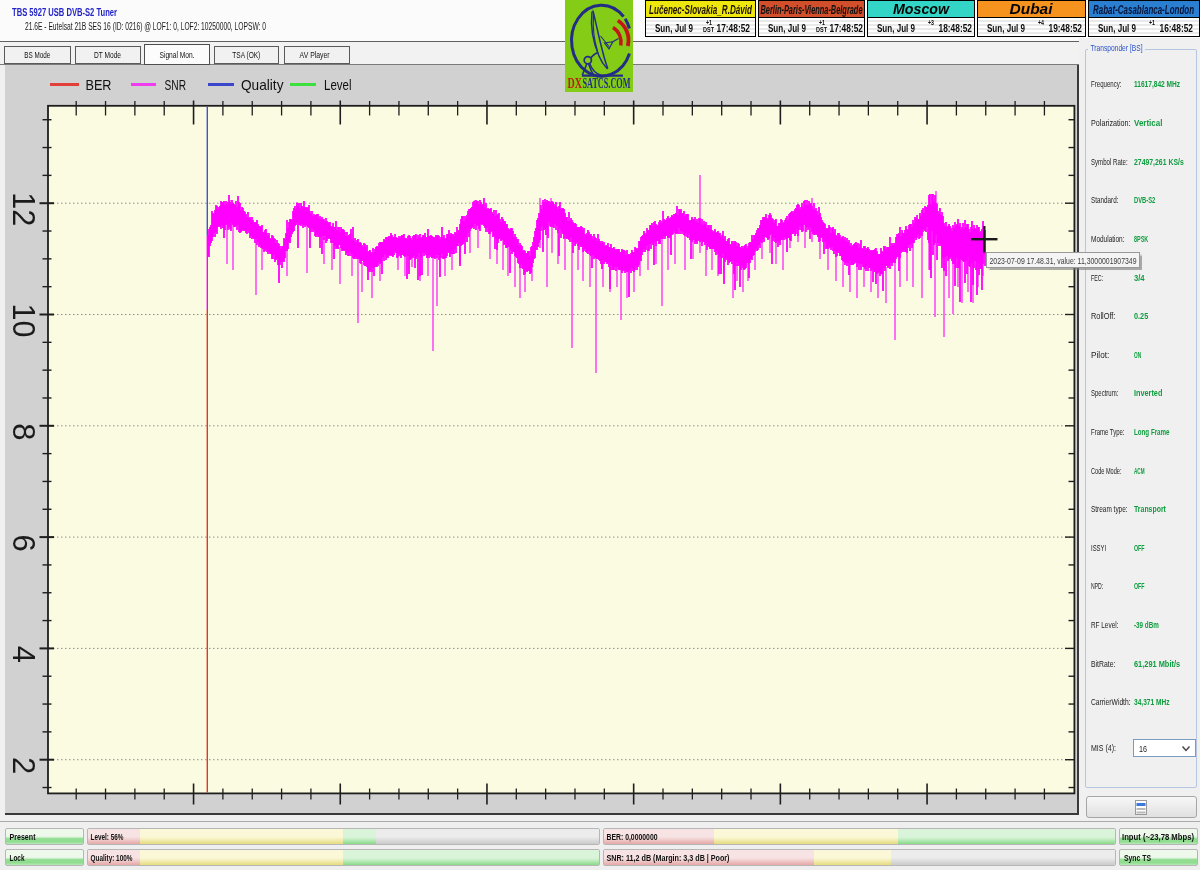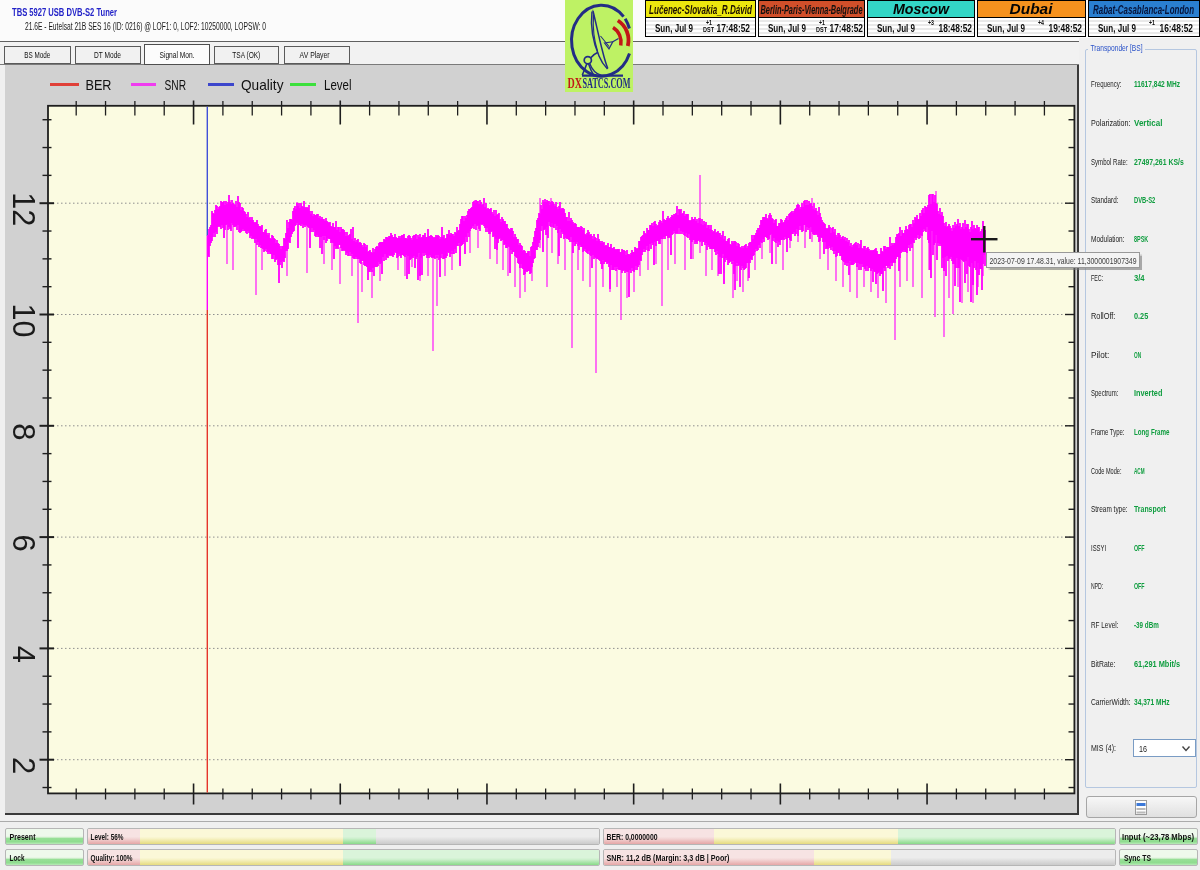--- a/index.html
+++ b/index.html
@@ -19,21 +19,21 @@
     <div style="position:absolute;left:0px;top:17.5px;width:111px;height:19px;background:repeating-linear-gradient(#ffffff 0 2px,#e9e9e9 2px 4px),linear-gradient(#ffffff,#e2e2e2);border:1.6px solid #000;border-top:none"></div>
     <div style="position:absolute;left:113px;top:0;width:107px;height:17.5px;background:#d14f2a;border:1.6px solid #000"></div>
     <div style="position:absolute;left:113px;top:17.5px;width:107px;height:19px;background:repeating-linear-gradient(#ffffff 0 2px,#e9e9e9 2px 4px),linear-gradient(#ffffff,#e2e2e2);border:1.6px solid #000;border-top:none"></div>
     <div style="position:absolute;left:222px;top:0;width:108px;height:17.5px;background:#33d6c6;border:1.6px solid #000"></div>
     <div style="position:absolute;left:222px;top:17.5px;width:108px;height:19px;background:repeating-linear-gradient(#ffffff 0 2px,#e9e9e9 2px 4px),linear-gradient(#ffffff,#e2e2e2);border:1.6px solid #000;border-top:none"></div>
     <div style="position:absolute;left:332px;top:0;width:109px;height:17.5px;background:#f6921e;border:1.6px solid #000"></div>
     <div style="position:absolute;left:332px;top:17.5px;width:109px;height:19px;background:repeating-linear-gradient(#ffffff 0 2px,#e9e9e9 2px 4px),linear-gradient(#ffffff,#e2e2e2);border:1.6px solid #000;border-top:none"></div>
     <div style="position:absolute;left:443px;top:0;width:112px;height:17.5px;background:#2a7fd0;border:1.6px solid #000"></div>
     <div style="position:absolute;left:443px;top:17.5px;width:112px;height:19px;background:repeating-linear-gradient(#ffffff 0 2px,#e9e9e9 2px 4px),linear-gradient(#ffffff,#e2e2e2);border:1.6px solid #000;border-top:none"></div>
   </div>
-<div style="position:absolute;left:565px;top:0;width:68px;height:92px;background:#bef264;z-index:30">
+<div style="position:absolute;left:565px;top:0;width:68px;height:92px;background:#84cc16;z-index:30">
 <svg width="68" height="92" viewBox="0 0 68 92">
 <g fill="none" stroke="#232d85">
 <path d="M 58.6 16.6 A 30 35.5 0 1 0 64.5 53.5" stroke-width="3"></path>
 <path d="M 60.2 18.7 A 30 35.5 0 0 1 64.4 28.5" stroke-width="3"></path>
 <path d="M 17 75.6 L 58 75.6" stroke-width="2.4"></path>
 <path d="M 27 11.5 C 25.5 25 28 42 34 56 C 36 61 39.5 66 42.5 69" stroke-width="1.5"></path>
 <path d="M 28 11 C 31 23 34 38 37.5 51 C 39 57 41 64 42.8 68.5" stroke-width="1.5"></path>
 <path d="M 27.5 10.5 L 28.2 10.5" stroke-width="1.3"></path>
 <path d="M 28.5 15 C 27.8 26 29 40 32.5 51" stroke-width="1.1"></path>
 <path d="M 35.5 36 L 44 46.5" stroke-width="1.1"></path>

